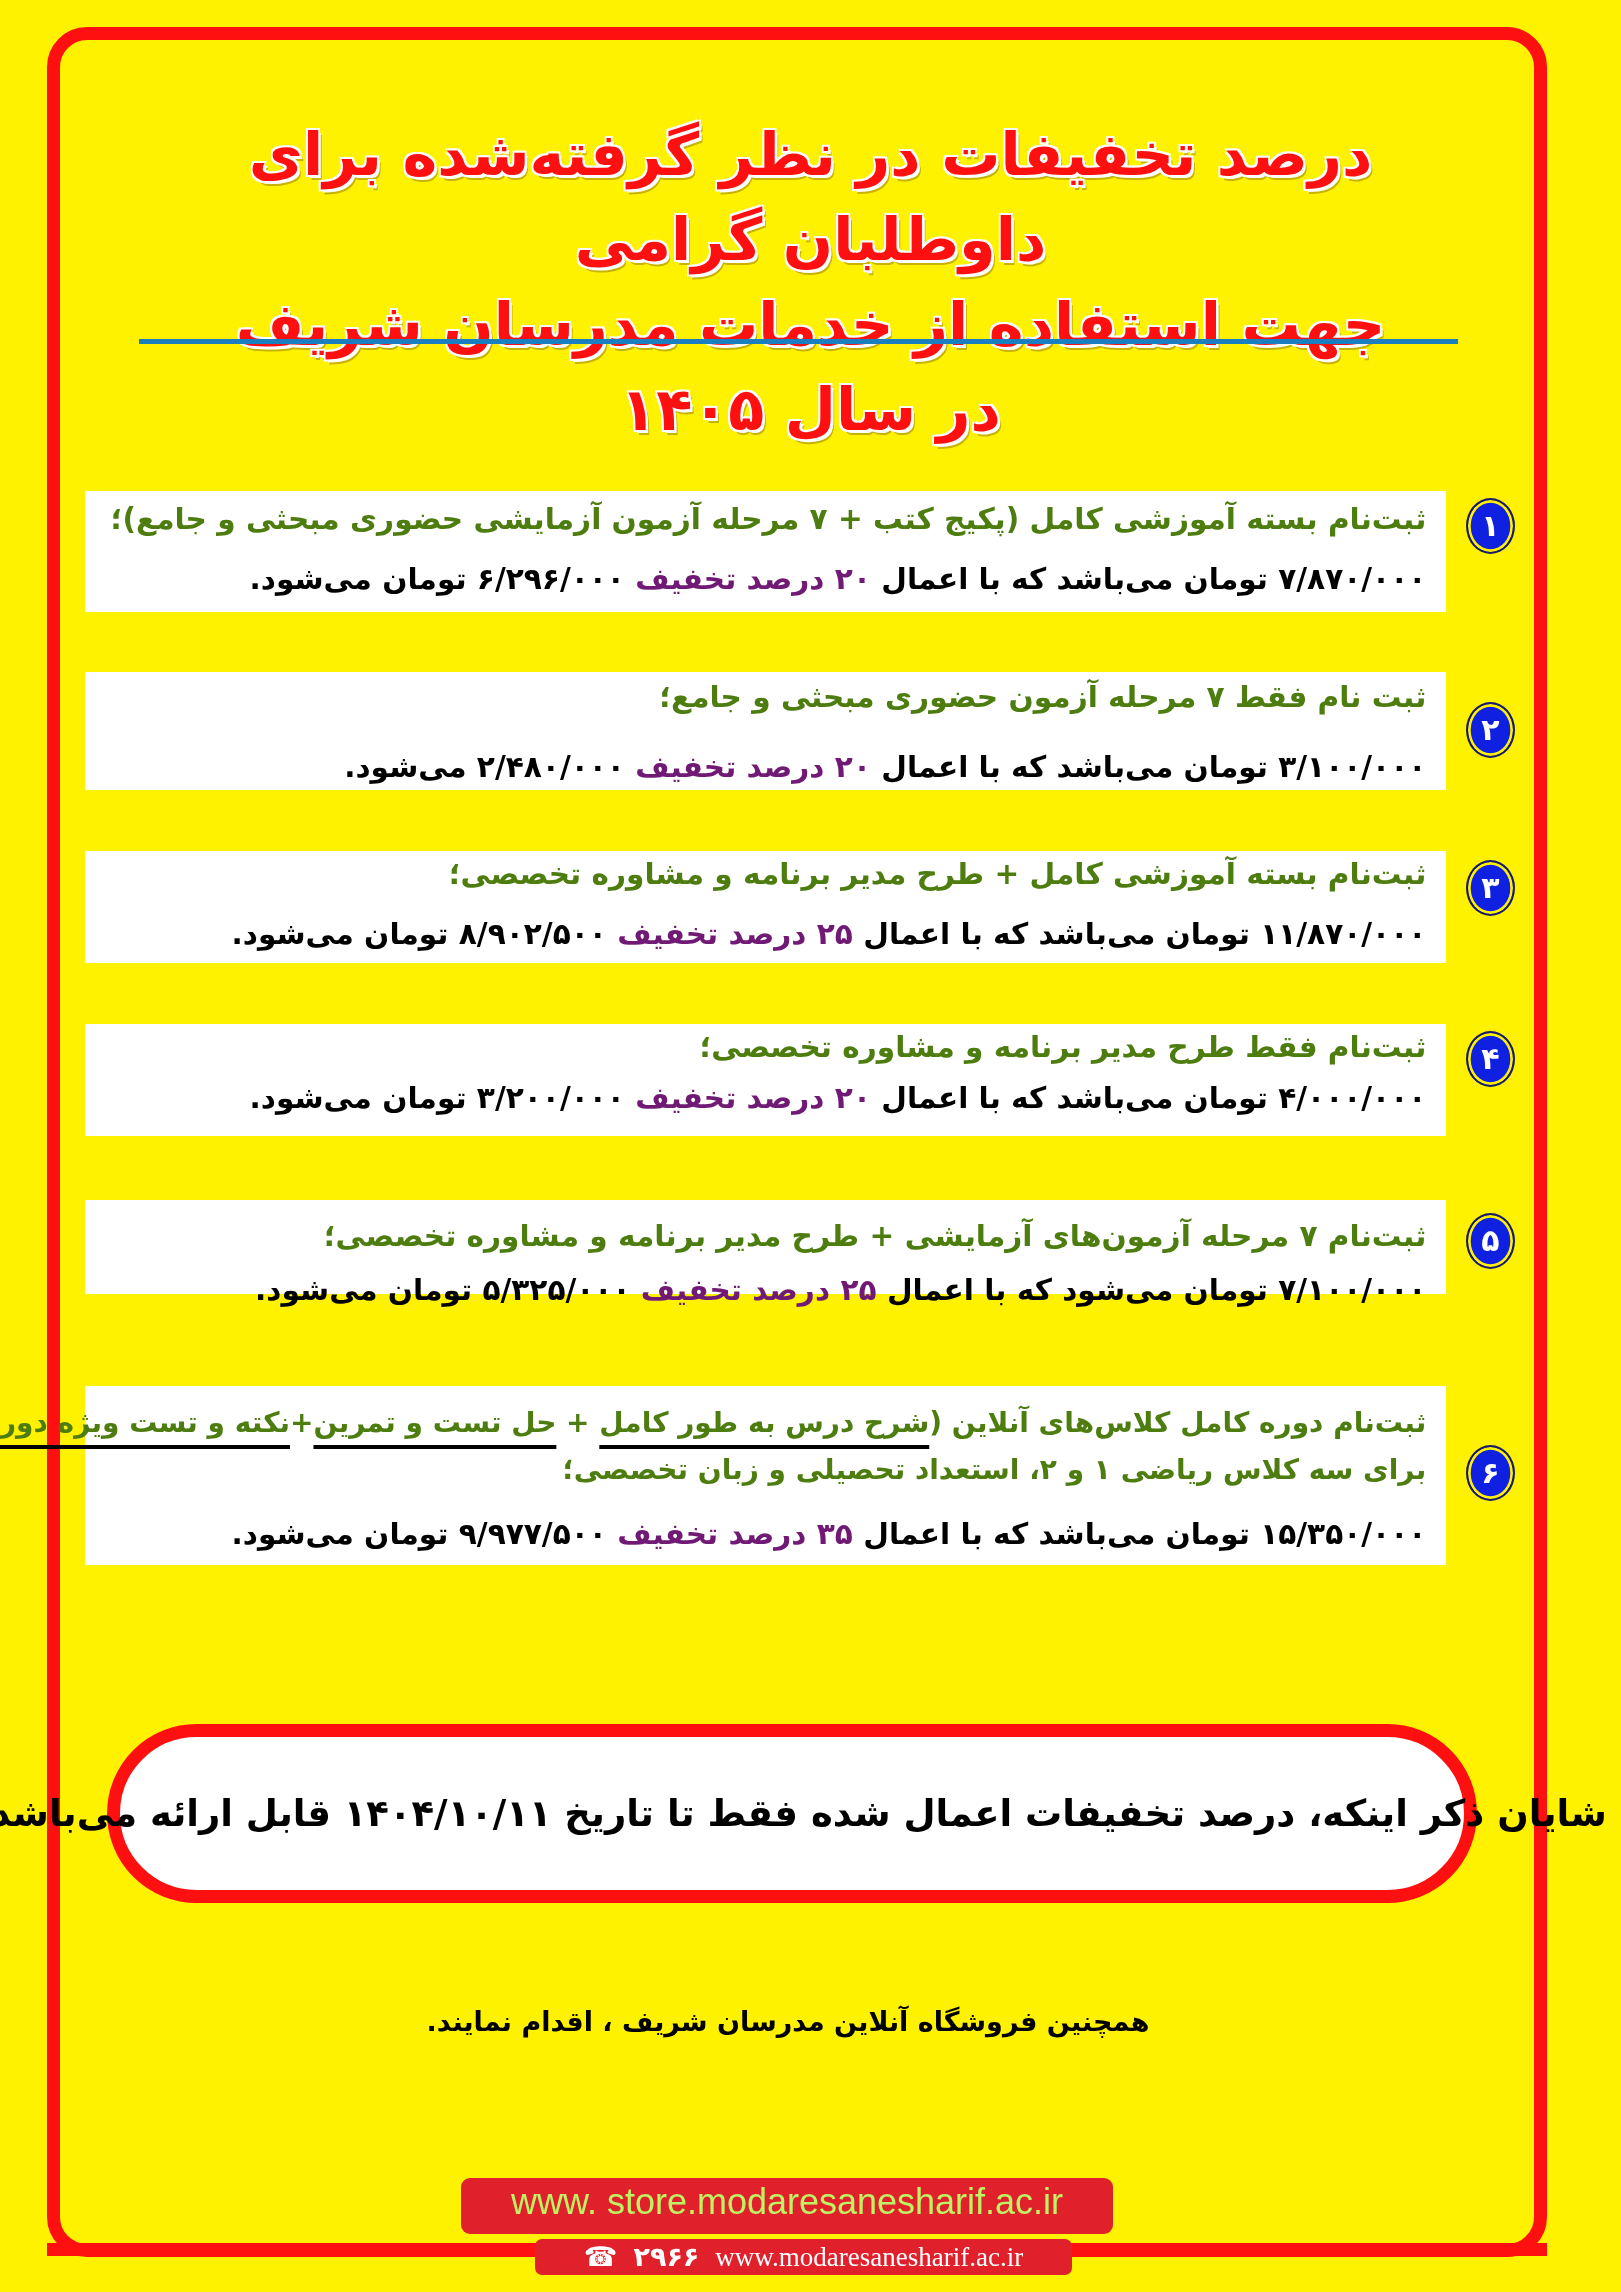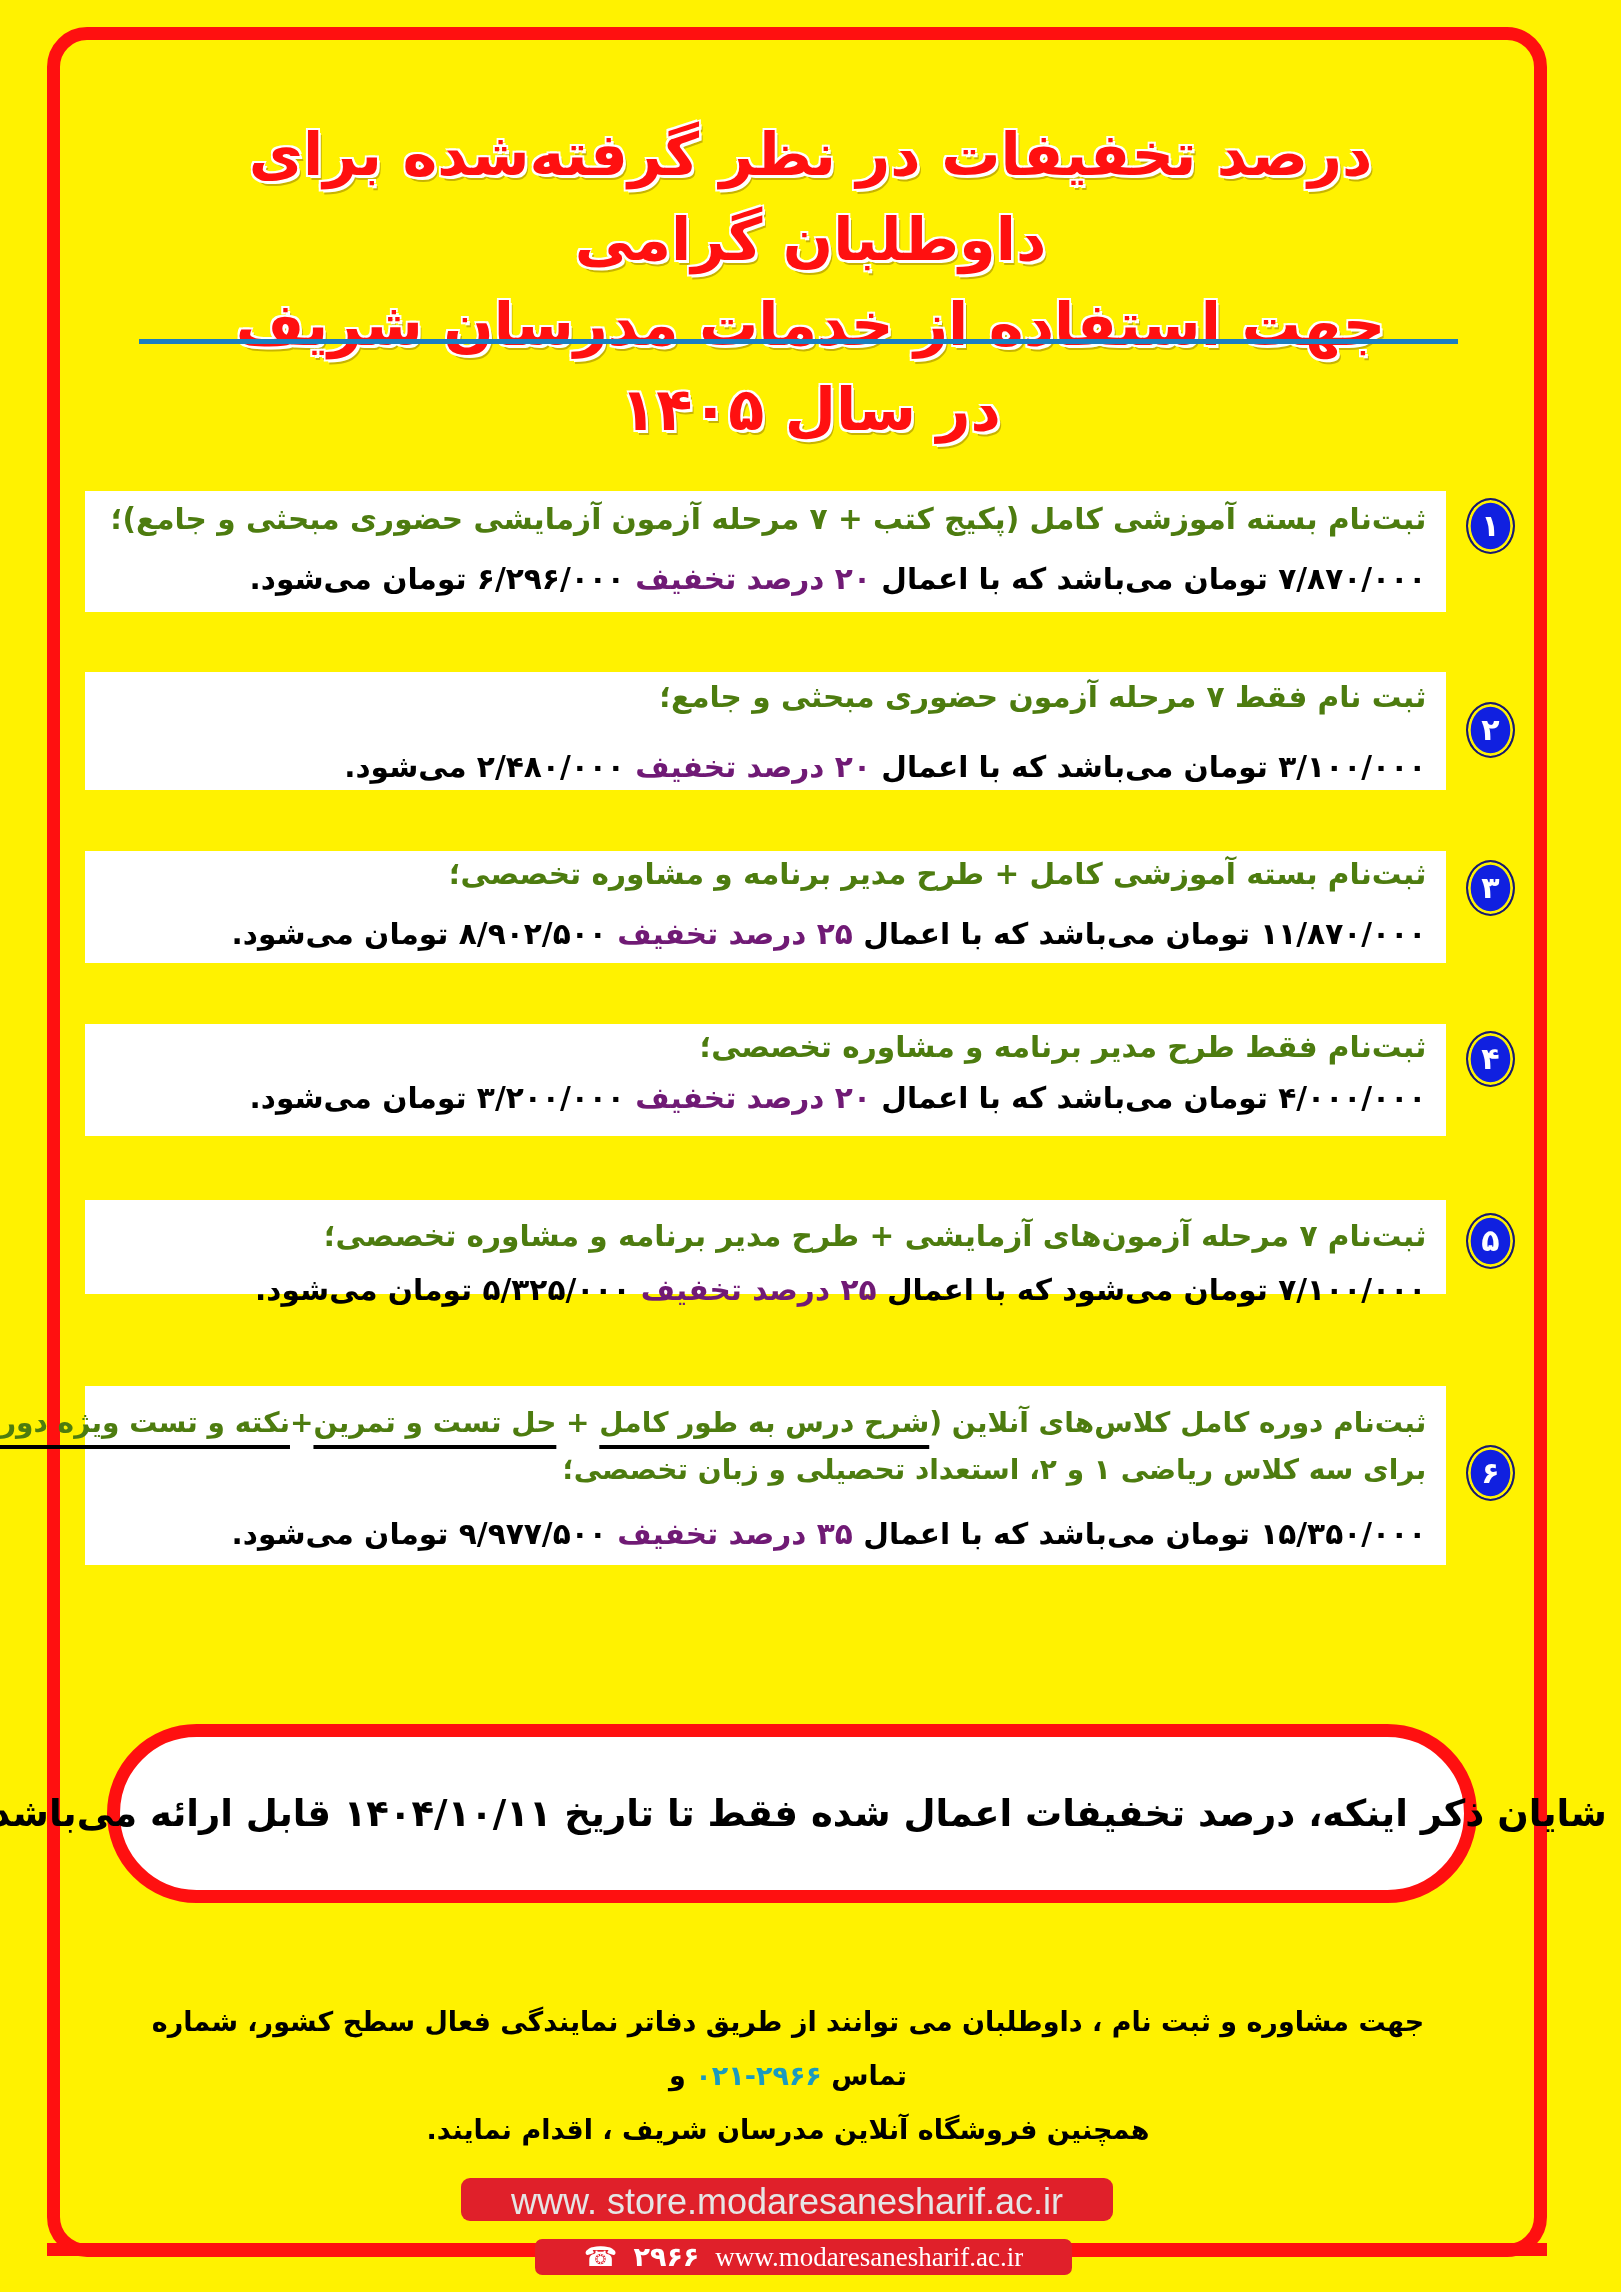--- a/index.html
+++ b/index.html
@@ -44,22 +44,22 @@
     border: 13.4px solid #ff1010; border-radius: 90px; background: #fff; box-sizing: border-box;
     display: flex; align-items: center; justify-content: center;
   }
   .note-box span { font-weight: bold; font-size: 37px; color: #000; white-space: nowrap; }
   .contact {
     position: absolute; left: 134px; top: 1995px; width: 1308px; text-align: center;
     font-weight: bold; font-size: 27px; line-height: 54px; color: #000;
   }
   .contact .phone { color: #1a9abf; direction: ltr; unicode-bidi: isolate; }
   .url-bar {
-    position: absolute; left: 461px; top: 2178px; width: 652px; height: 43px;
-    background: #e0202a; border-radius: 9px; color: #e5e5e5; direction: ltr;
+    position: absolute; left: 461px; top: 2178px; width: 652px; height: 56px;
+    background: #e0202a; border-radius: 9px; color: #bef264; direction: ltr;
     font-family: "Liberation Sans", sans-serif; font-size: 36px; line-height: 47px; text-align: center;
   }
   .bottom-line {
     position: absolute; left: 47px; top: 2243px; width: 1500px; height: 13.4px; background: #ff1010;
   }
   .url-bar2 {
     position: absolute; left: 535px; top: 2239px; width: 537px; height: 36px;
     background: #e0202a; border-radius: 7.2px; color: #fff; direction: ltr;
     font-family: "Liberation Serif", serif; font-size: 27px; line-height: 36px; text-align: center;
     display: flex; align-items: center; justify-content: center; gap: 16px;
@@ -156,23 +156,20 @@
     <span class="num">۹/۹۷۷/۵۰۰</span>
     <span>تومان می‌شود.</span>
   </div>
 </div>
 
 <div class="note-box">
   <span>شایان ذکر اینکه، درصد تخفیفات اعمال شده فقط تا تاریخ  ۱۴۰۴/۱۰/۱۱  قابل ارائه می‌باشد.</span>
 </div>
 
 <div class="contact">
-  <div>
-    <span>جهت مشاوره و ثبت نام ، داوطلبان می توانند از طریق دفاتر نمایندگی فعال سطح کشور، شماره تماس </span><span class="phone">۰۲۱-۲۹۶۶</span><span>  و</span>
-  </div>
   <div>همچنین فروشگاه آنلاین مدرسان شریف ، اقدام نمایند.</div>
 </div>
 
 <div class="url-bar">www. store.modaresanesharif.ac.ir</div>
 
 <div class="bottom-line"></div>
 <div class="url-bar2">
   <span>☎</span>
   <span style="font-family:'DejaVu Sans',sans-serif;font-weight:bold;">۲۹۶۶</span>
   <span>www.modaresanesharif.ac.ir</span>

